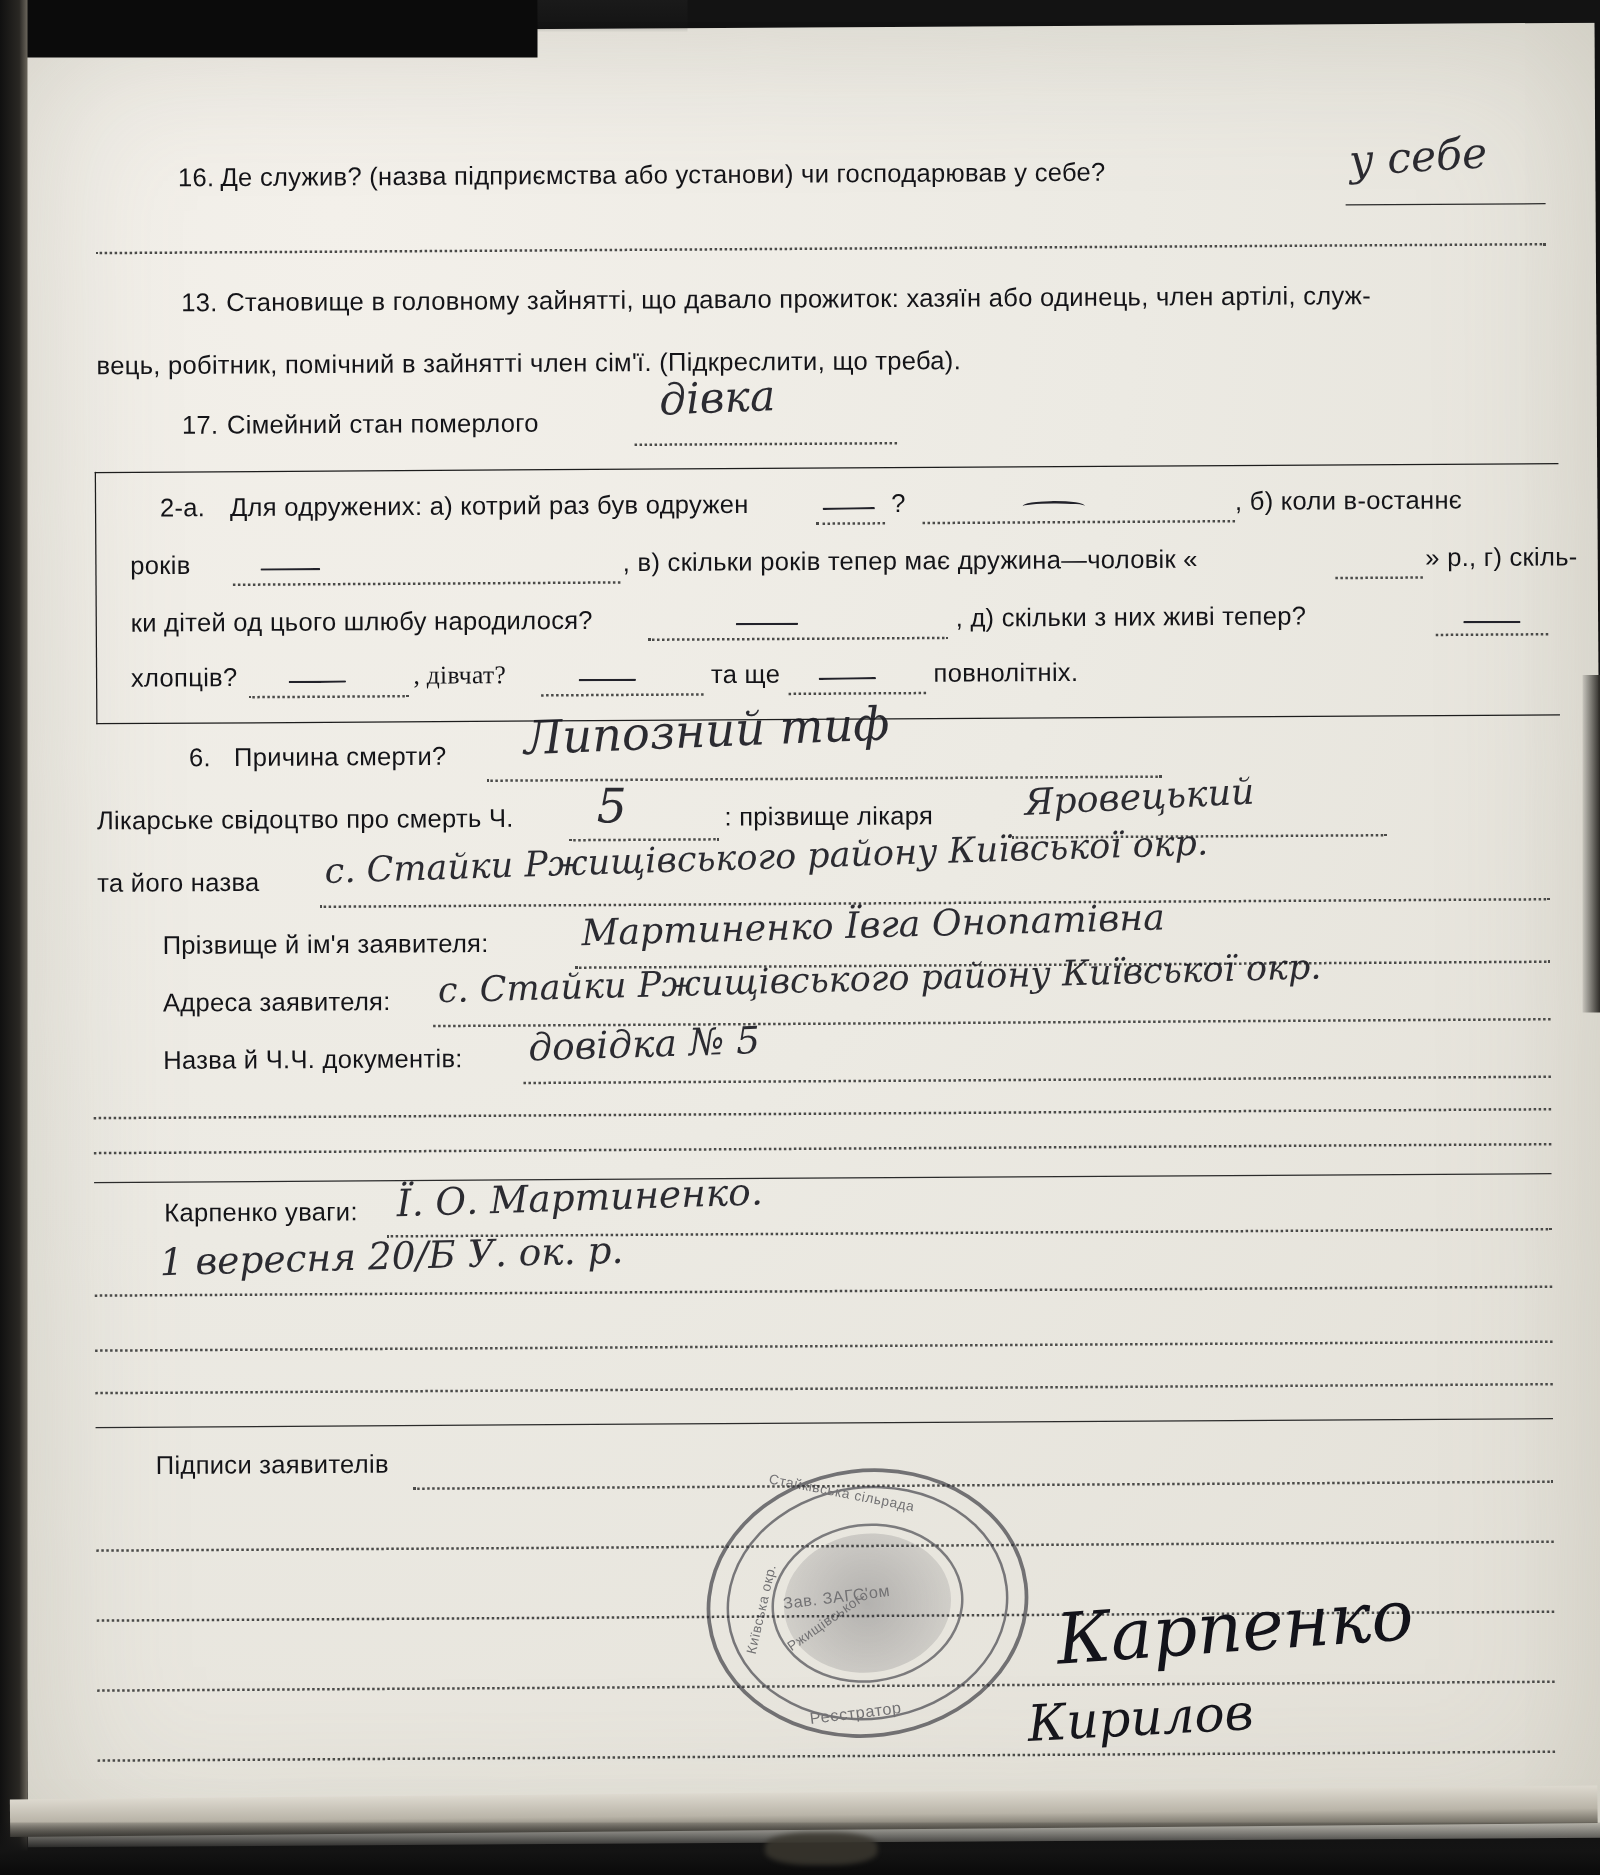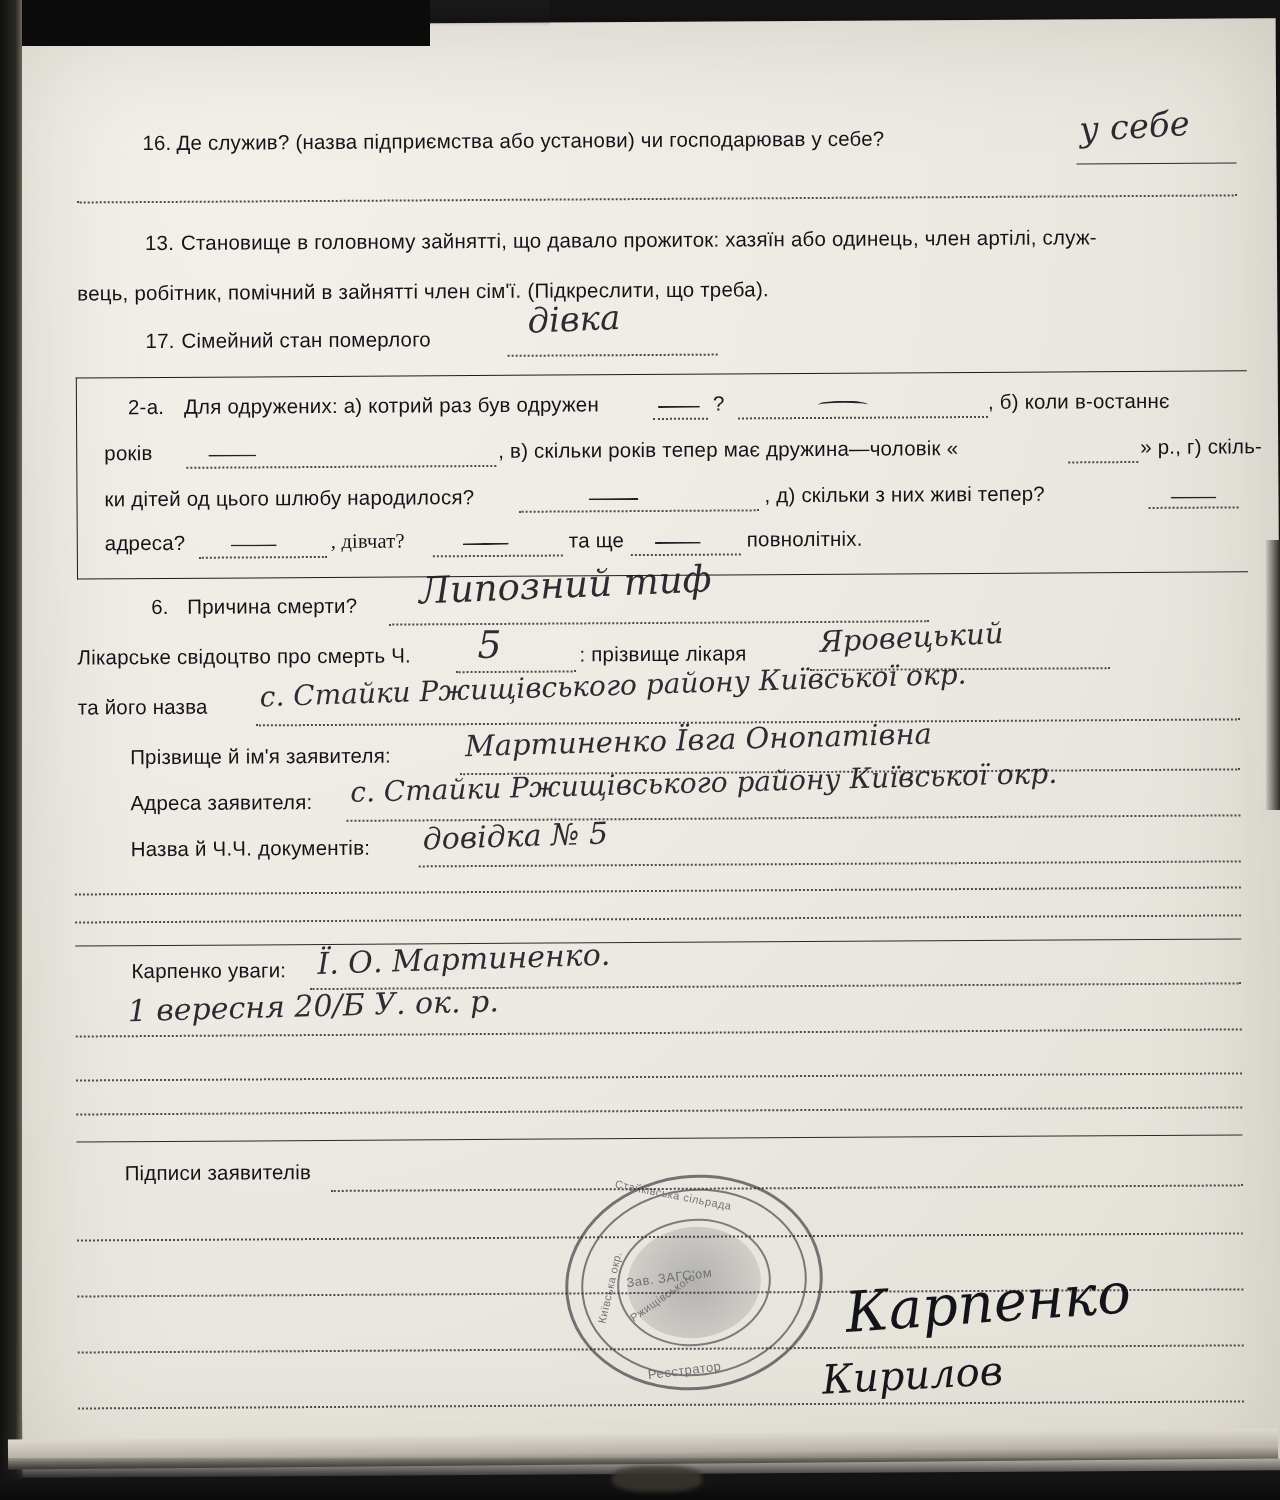--- a/index.html
+++ b/index.html
@@ -214,21 +214,21 @@
     <div class="rule" style="left:1010px; top:394px; width:70px;"></div>
     <div class="line" style="left:1082px; top:368px;">» р., г) скіль-</div>
 
     <div class="line" style="left:46px; top:414px;">ки дітей од цього шлюбу народилося?</div>
     <div class="rule" style="left:460px; top:440px; width:240px;"></div>
     <div class="dash" style="left:530px; top:428px; width:50px;"></div>
     <div class="line" style="left:706px; top:414px;">, д) скільки з них живі тепер?</div>
     <div class="rule" style="left:1090px; top:440px; width:90px;"></div>
     <div class="dash" style="left:1112px; top:430px; width:46px;"></div>
 
-    <div class="line" style="left:46px; top:458px;">адреса?</div>
+    <div class="line" style="left:46px; top:458px;">хлопців?</div>
     <div class="rule" style="left:140px; top:484px; width:128px;"></div>
     <div class="dash" style="left:172px; top:472px; width:46px;"></div>
     <div class="line" style="left:272px; top:458px;font-family:Liberation Serif, serif;">, дівчат?</div>
     <div class="rule" style="left:374px; top:484px; width:130px;"></div>
     <div class="dash" style="left:404px; top:472px; width:46px;"></div>
     <div class="line" style="left:510px; top:458px;">та ще</div>
     <div class="rule" style="left:572px; top:484px; width:110px;"></div>
     <div class="dash" style="left:596px; top:472px; width:46px;"></div>
     <div class="line" style="left:688px; top:458px;">повнолітніх.</div>
 

